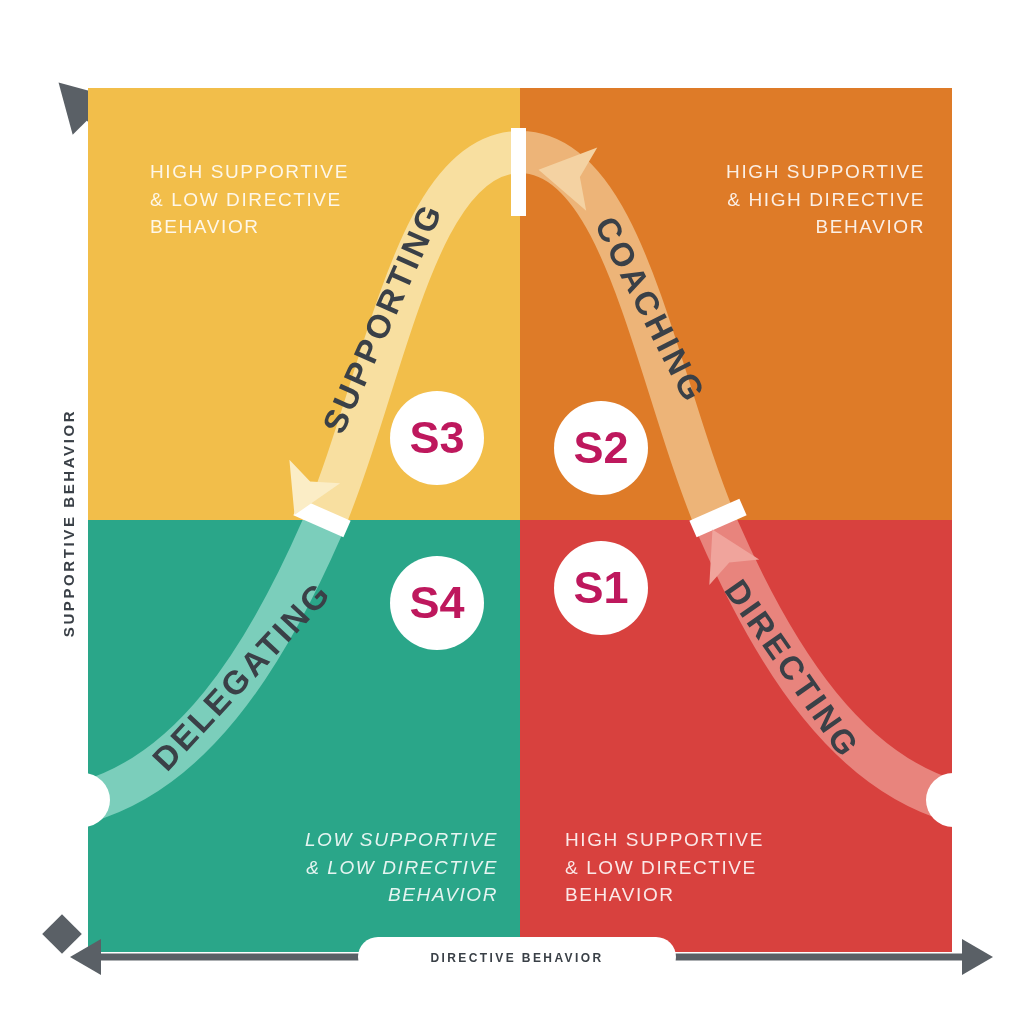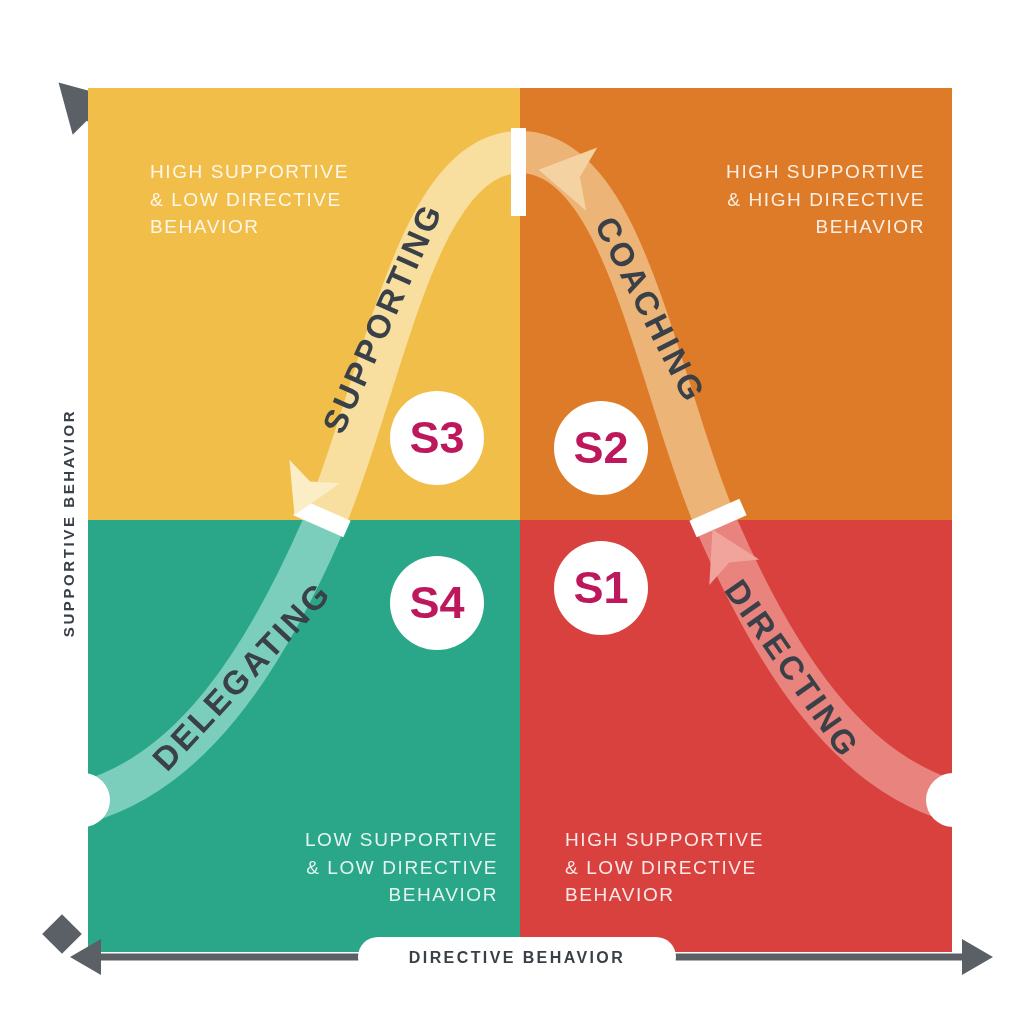--- a/index.html
+++ b/index.html
@@ -43,21 +43,21 @@
     position:absolute;
     left:68px;top:523px;
     transform:translate(-50%,-50%) rotate(-90deg);
     font-size:15px;font-weight:700;letter-spacing:2.6px;
     color:#3A4047;white-space:nowrap;
   }
   .x-axis-label{
     position:absolute;
     left:517px;top:958px;
     transform:translate(-50%,-50%);
-    font-size:16px;font-weight:700;letter-spacing:2.4px;
+    font-size:12px;font-weight:700;letter-spacing:2.4px;
     color:#3A4047;white-space:nowrap;
   }
 </style>
 </head>
 <body>
 
 <div class="stage">
 
   <svg width="1024" height="1030" viewBox="0 0 1024 1030">
     <defs>
@@ -109,21 +109,21 @@
     <polygon points="70,957 101,939 101,975" fill="#5A6066"></polygon>
     <rect x="358" y="937" width="318" height="40" rx="20" fill="#ffffff"></rect>
   </svg>
 
   <div class="desc" style="left:150px;top:158px;">HIGH SUPPORTIVE
 &amp; LOW DIRECTIVE
 BEHAVIOR</div>
   <div class="desc right" style="right:127px;top:158px;">HIGH SUPPORTIVE
 &amp; HIGH DIRECTIVE
 BEHAVIOR</div>
-  <div class="desc right" style="right:554px;top:826px;">LOW SUPPORTIVE
+  <div class="desc right" style="right:554px;top:826px;font-style:italic;">LOW SUPPORTIVE
 &amp; LOW DIRECTIVE
 BEHAVIOR</div>
   <div class="desc" style="left:565px;top:826px;">HIGH SUPPORTIVE
 &amp; LOW DIRECTIVE
 BEHAVIOR</div>
 
   <div class="curve-label" style="left:383px;top:318px;transform:translate(-50%,-50%) rotate(-66deg);">SUPPORTING</div>
   <div class="curve-label" style="left:650px;top:310px;transform:translate(-50%,-50%) rotate(63deg);">COACHING</div>
   <div class="curve-label" style="left:242px;top:676px;transform:translate(-50%,-50%) rotate(-47deg);">DELEGATING</div>
   <div class="curve-label" style="left:792px;top:669px;transform:translate(-50%,-50%) rotate(55deg);">DIRECTING</div>

